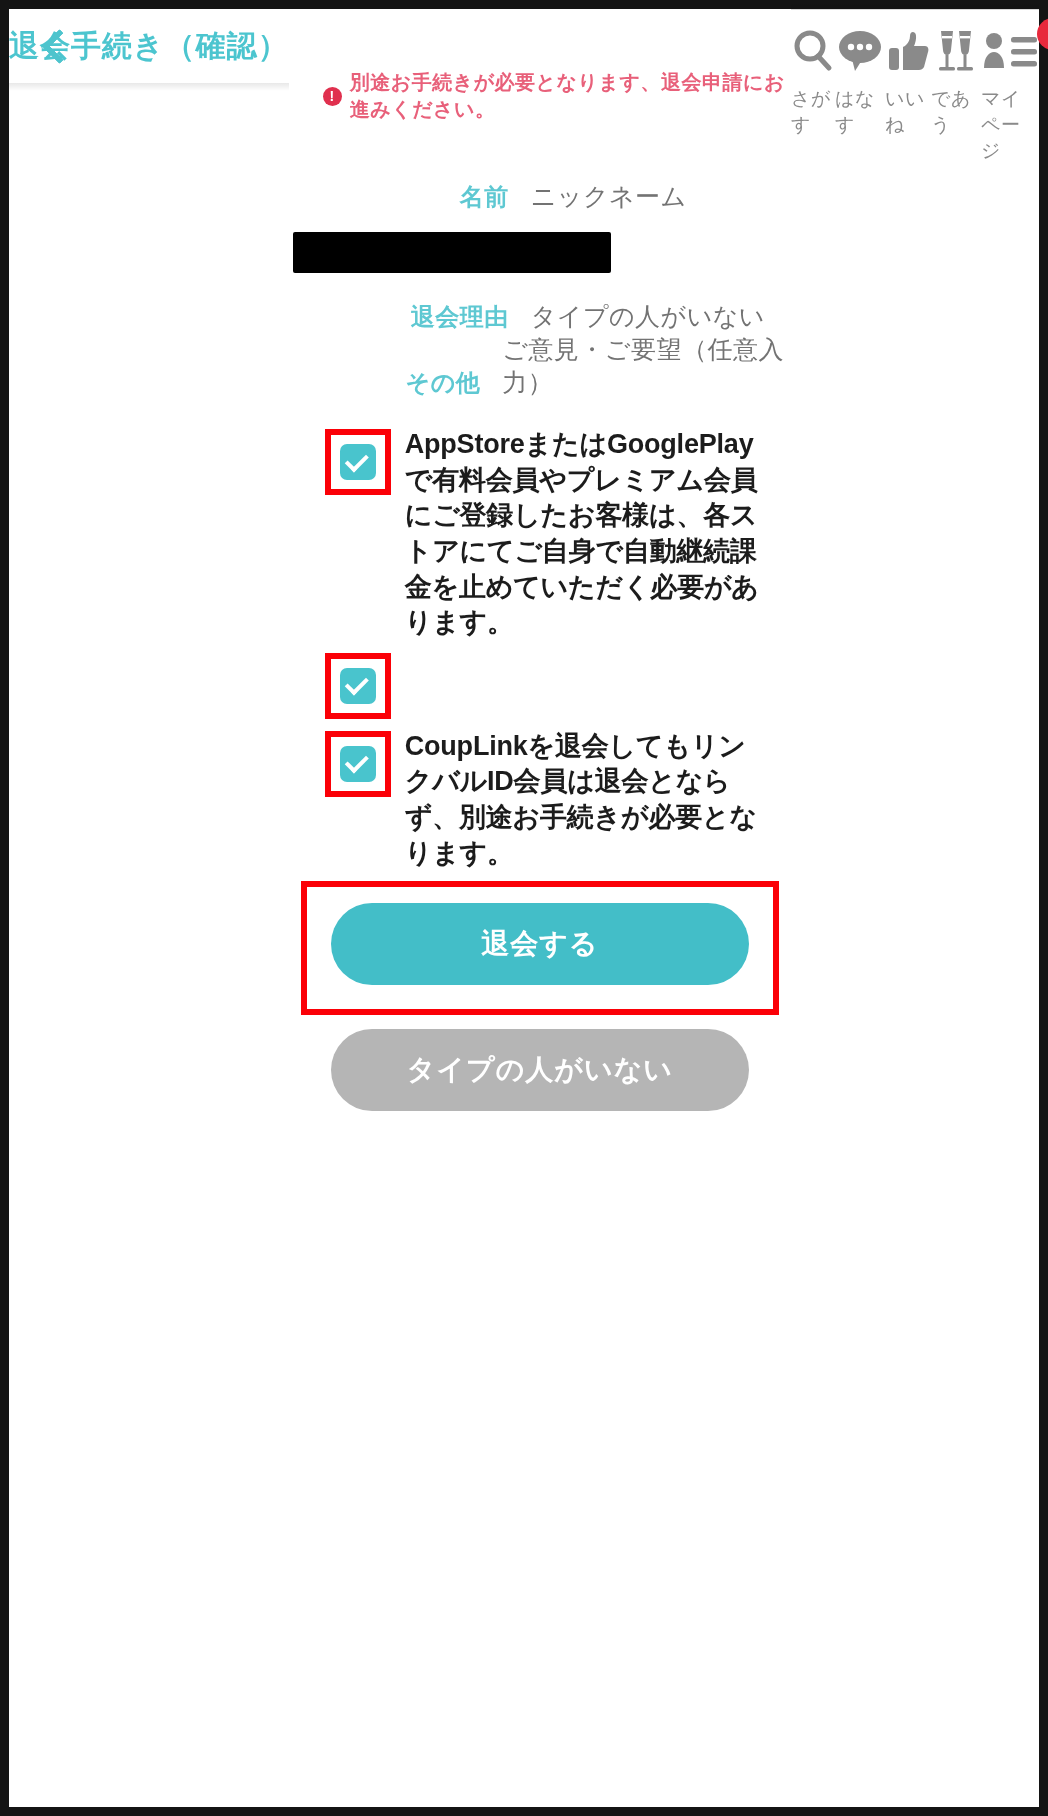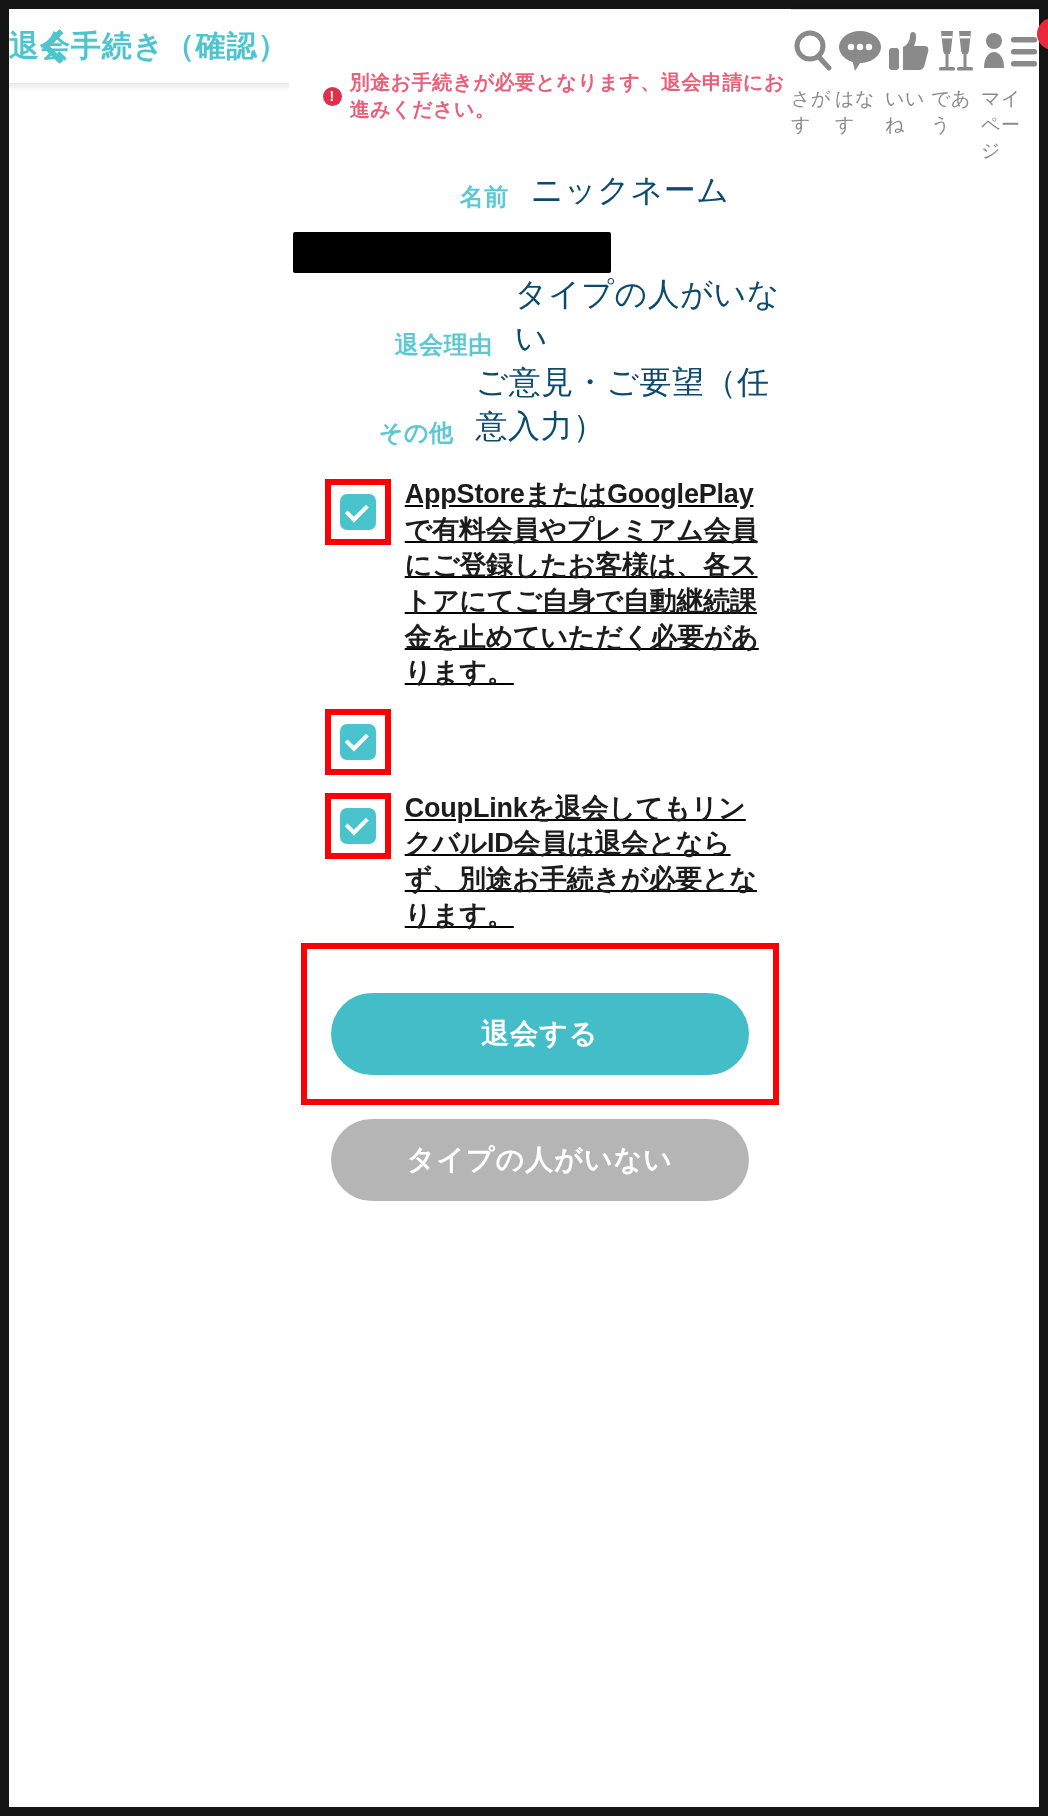--- a/index.html
+++ b/index.html
@@ -122,43 +122,42 @@
     width: 238px;
     text-align: right;
     padding-right: 22px;
     box-sizing: border-box;
     font-size: 24px;
     font-weight: 700;
     color: #5ec8d2;
     letter-spacing: 0.5px;
   }
   .field-value {
-    font-size: 32px;
-    color: #0c4a6e;
+    font-size: 25px;
+    color: #737373;
     letter-spacing: 0.5px;
   }
   .redacted-bar {
     width: 318px;
     height: 41px;
     background: #000000;
     border-radius: 2px;
   }
 
   
   .check-list {
     margin-top: 28px;
   }
   .check-item {
     position: relative;
     display: flex;
     align-items: flex-start;
-    margin: 16px 0 10px 0;
+    margin: 4px 0 10px 0;
     padding-left: 36px;
     padding-right: 26px;
-    text-decoration: underline;
   }
   .check-wrap {
     flex: 0 0 auto;
     position: relative;
     padding: 9px;
     border: 6px solid #fb0007;
     background: #ffffff;
     margin-top: 2px;
     box-sizing: content-box;
   }
@@ -204,21 +203,20 @@
     border-radius: 44px;
     font-size: 28px;
     font-weight: 700;
     letter-spacing: 1px;
     color: #ffffff;
     cursor: pointer;
     user-select: none;
   }
   .btn-primary {
     background: #43bec8;
-    margin-top: 28px;
   }
   .btn-secondary {
     background: #b5b5b5;
     margin: 14px 42px 0 42px;
   }
 
   
   .tabbar {
     flex: 0 0 130px;
     position: relative;

